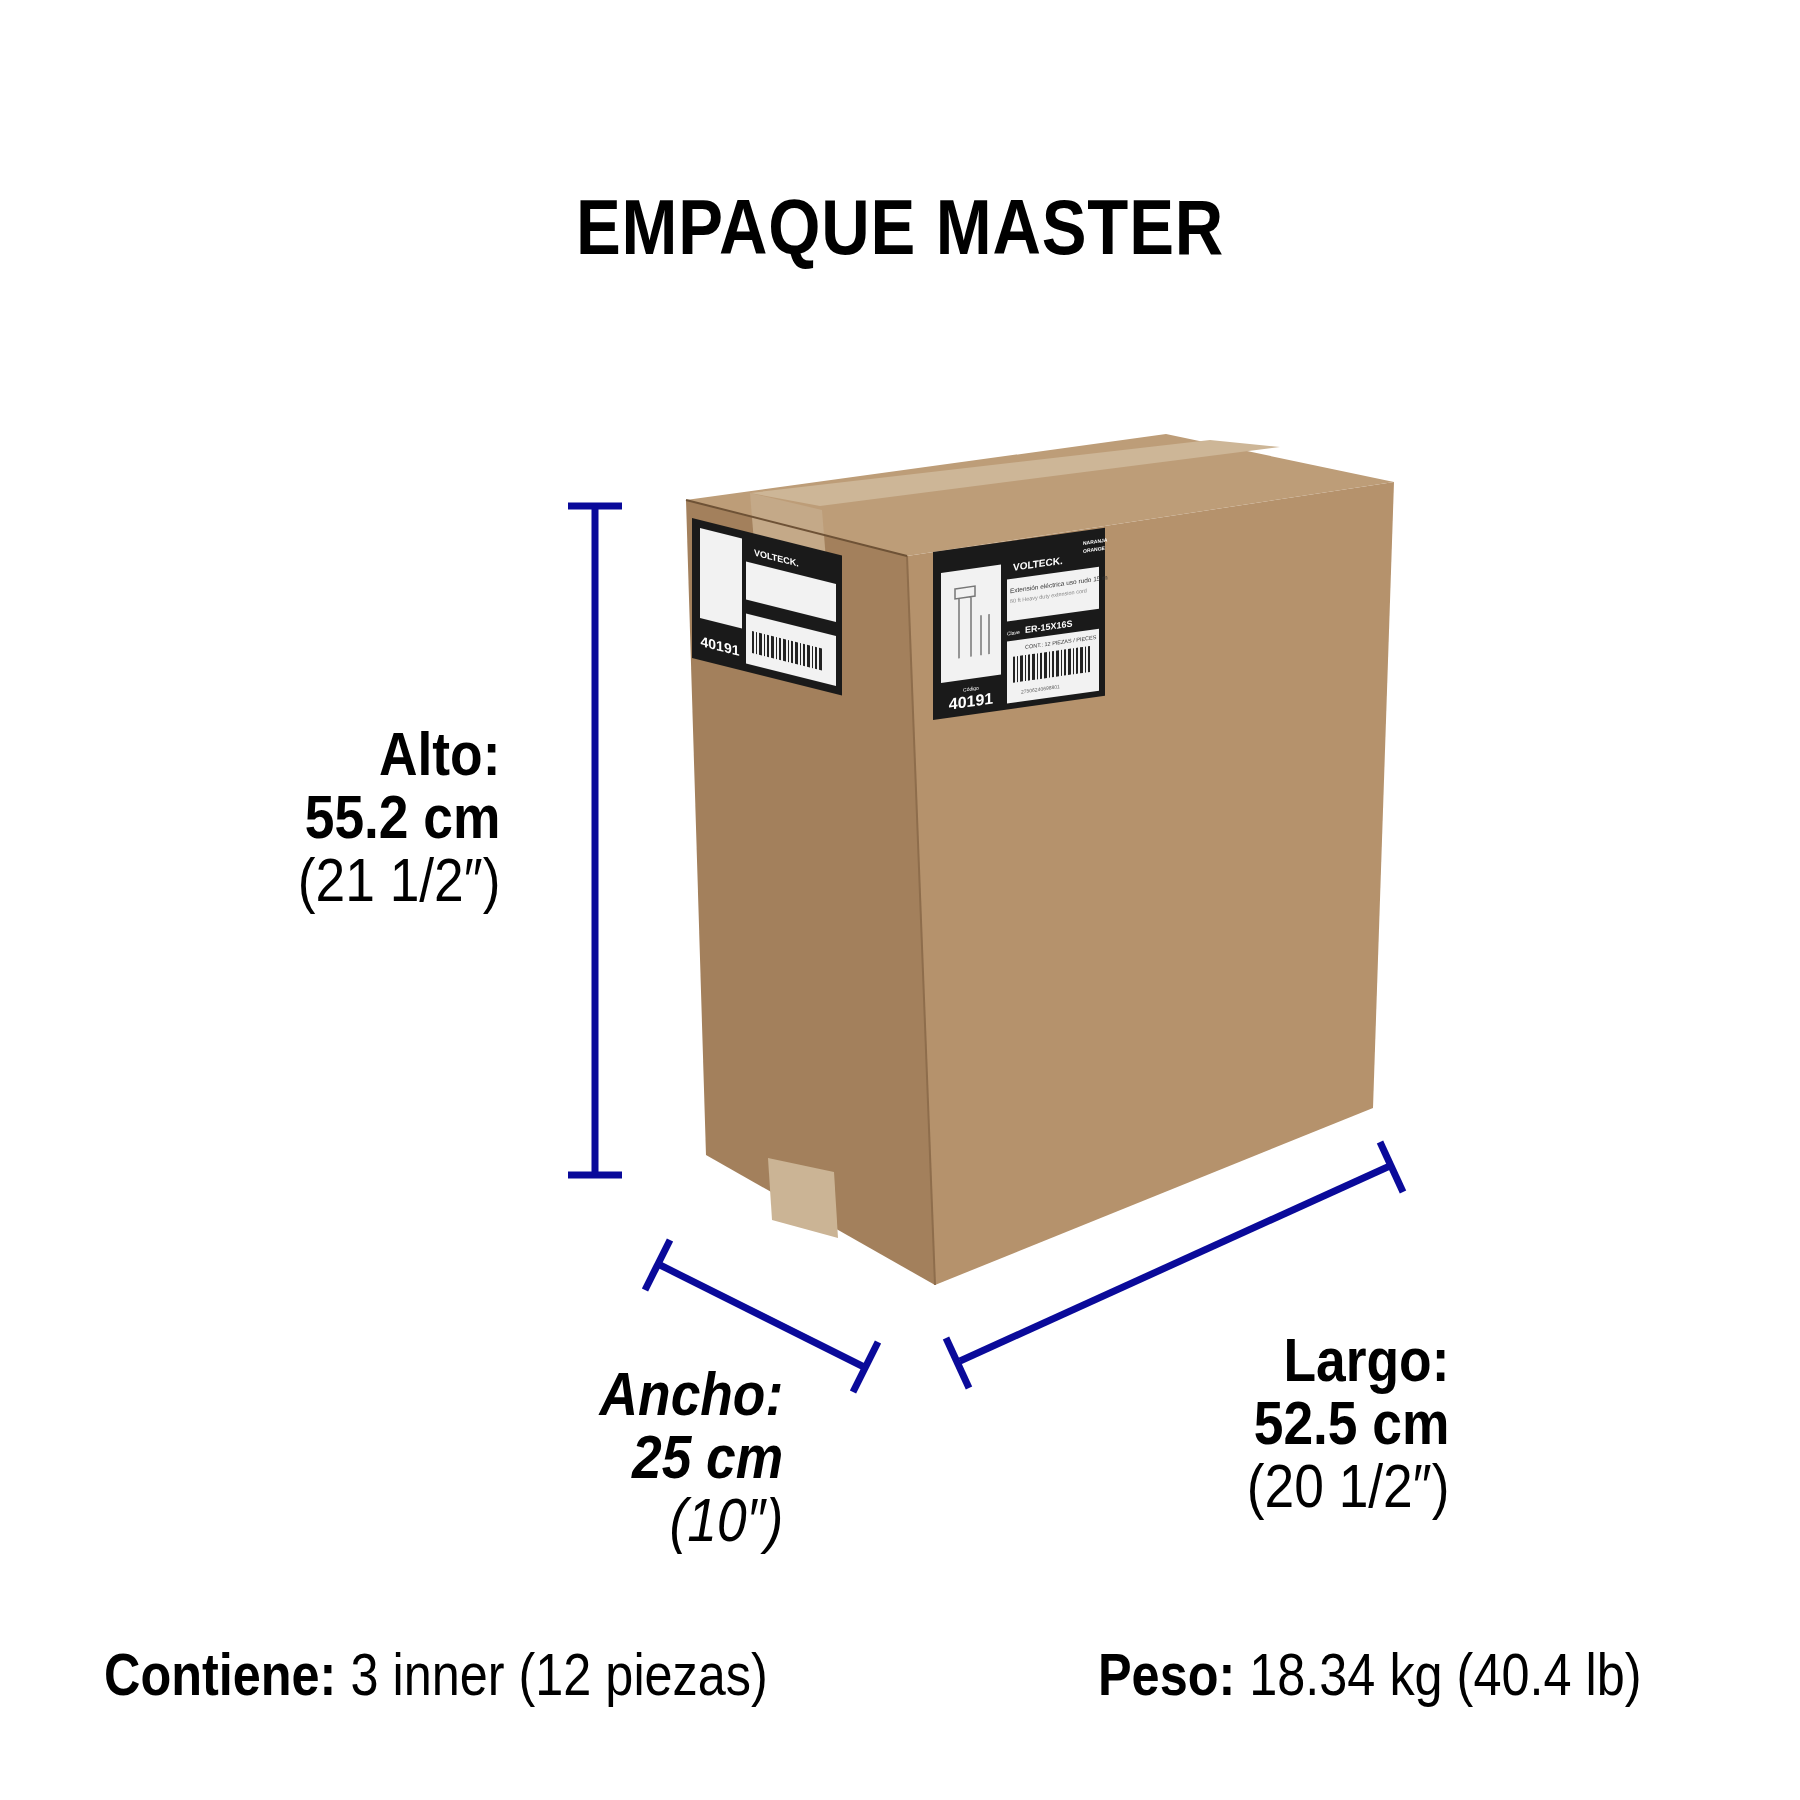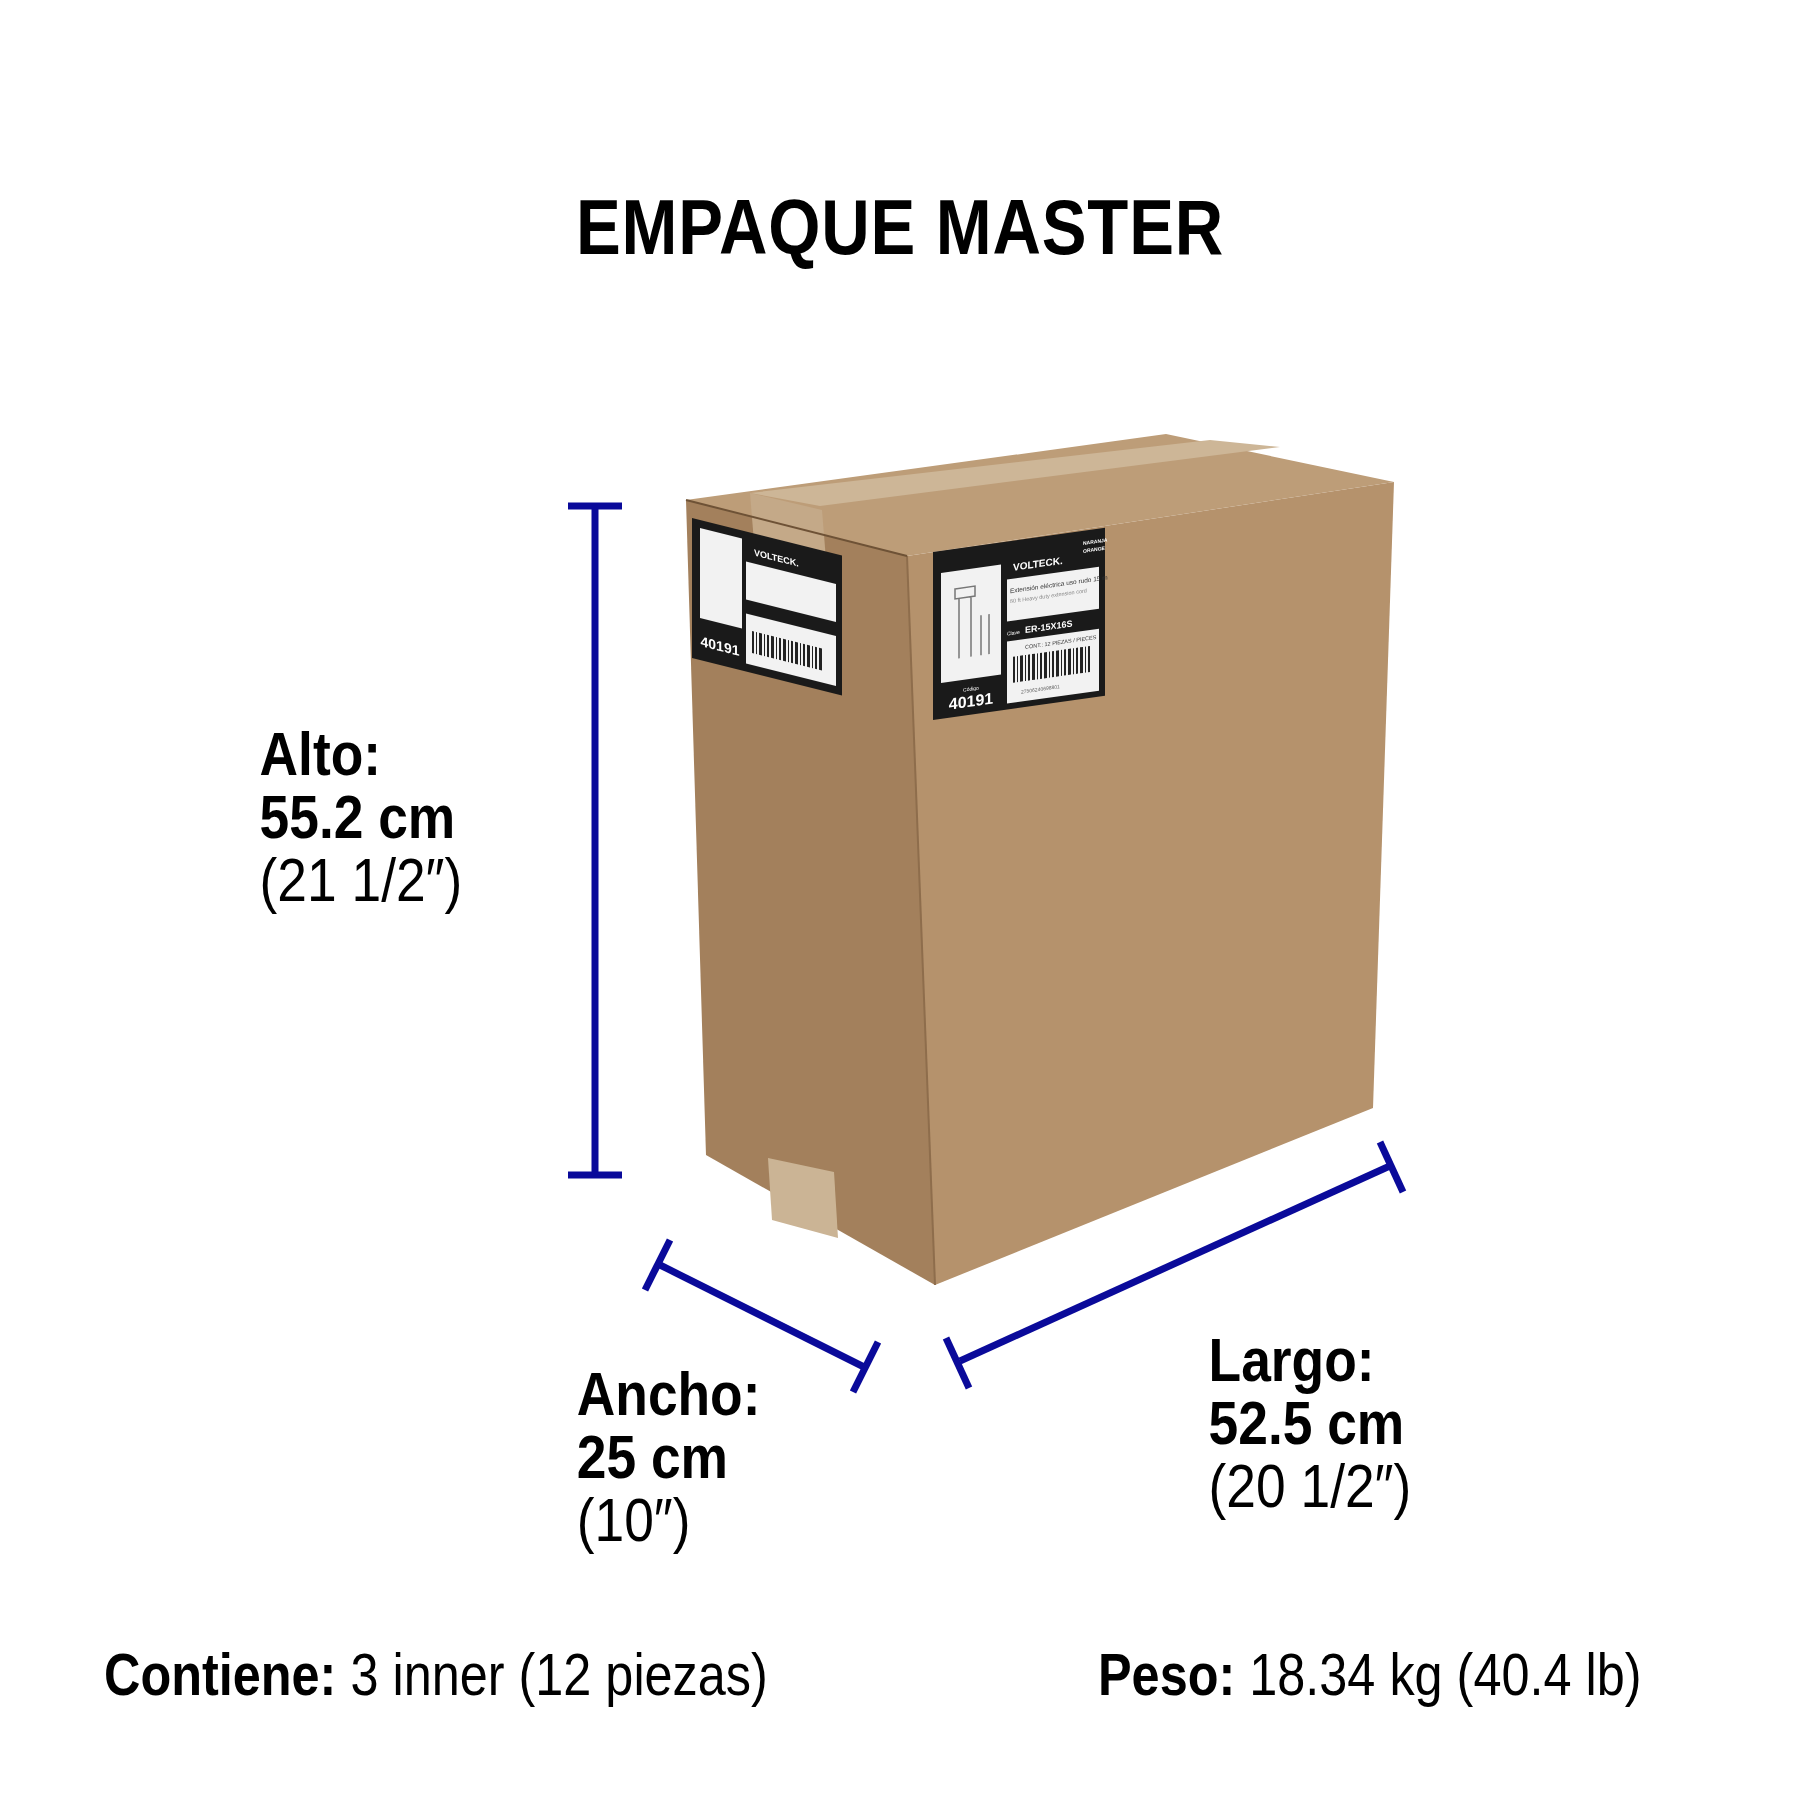--- a/index.html
+++ b/index.html
@@ -1,20 +1,20 @@
 <!DOCTYPE html>
 <html><head>
 <meta charset="utf-8">
 <style>
   html, body { margin: 0; padding: 0; background: #ffffff; }
   body { width: 1800px; height: 1800px; position: relative; overflow: hidden;
          font-family: "Liberation Sans", "DejaVu Sans", sans-serif; color: #000; }
   .title { position: absolute; left: 0; width: 1800px; top: 182px; text-align: center;
            font-size: 78px; font-weight: bold; letter-spacing: 1px; transform: scaleX(0.86); }
-  .dim-label { position: absolute; text-align: left; line-height: 1.02; }
+  .dim-label { position: absolute; text-align: right; line-height: 1.02; }
   .dim-label .name, .dim-label .metric { font-weight: bold; font-size: 62px; display: block; transform: scaleX(0.86); }
   .dim-label .imperial { font-size: 62px; display: block; transform: scaleX(0.86); }
   .footer { position: absolute; top: 1640px; font-size: 60px; white-space: nowrap; transform-origin: left center; transform: scaleX(0.84); }
   .footer .k { font-weight: bold; }
   svg.art { position: absolute; left: 0; top: 0; }
   .label-text { font-family: "Liberation Sans", sans-serif; }
 </style>
 </head>
 <body>
 
@@ -123,21 +123,21 @@
     <line x1="1380" y1="1142" x2="1403" y2="1192"></line>
   </g>
 </svg>
 
 <div class="dim-label" style="left:240px; top:722px; width:280px;">
   <span class="name">Alto:</span>
   <span class="metric">55.2 cm</span>
   <span class="imperial">(21 1/2″)</span>
 </div>
 
-<div class="dim-label" style="left:560px; top:1362px; width:240px;">
+<div class="dim-label" style="left:560px; top:1362px; width:240px;font-style:italic;">
   <span class="name">Ancho:</span>
   <span class="metric">25 cm</span>
   <span class="imperial">(10″)</span>
 </div>
 
 <div class="dim-label" style="left:1189px; top:1328px; width:280px;">
   <span class="name">Largo:</span>
   <span class="metric">52.5 cm</span>
   <span class="imperial">(20 1/2″)</span>
 </div>

